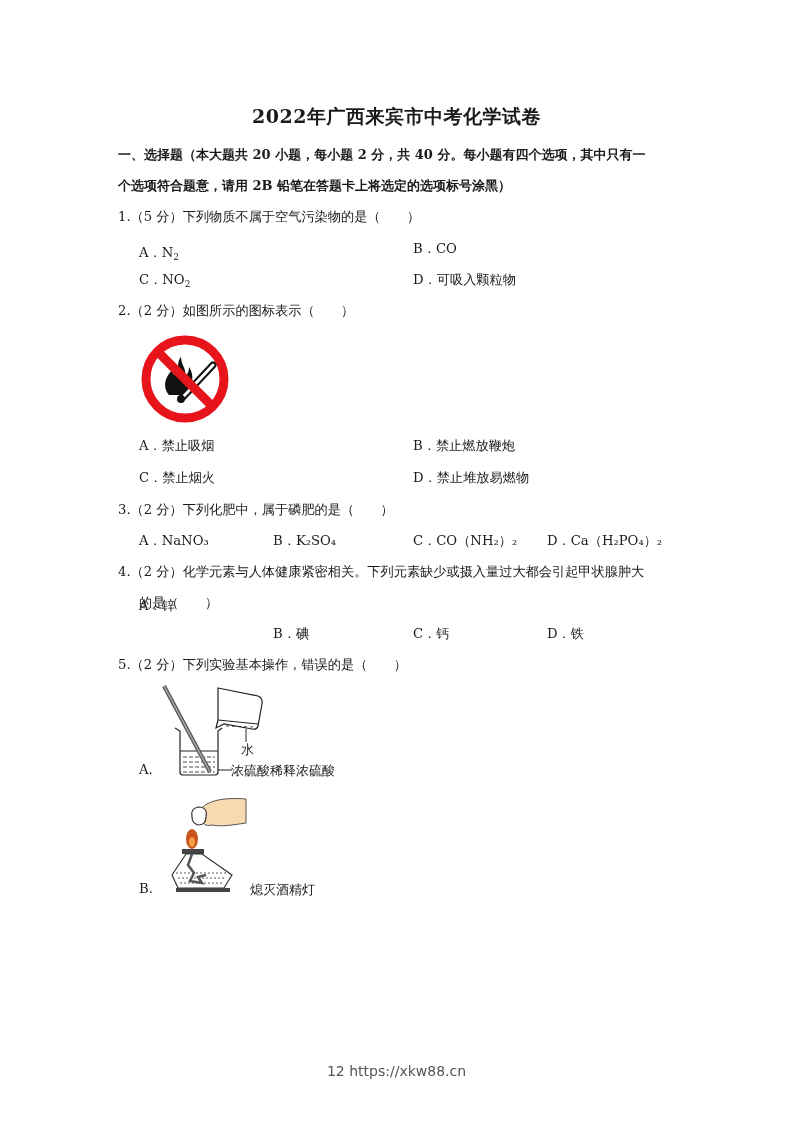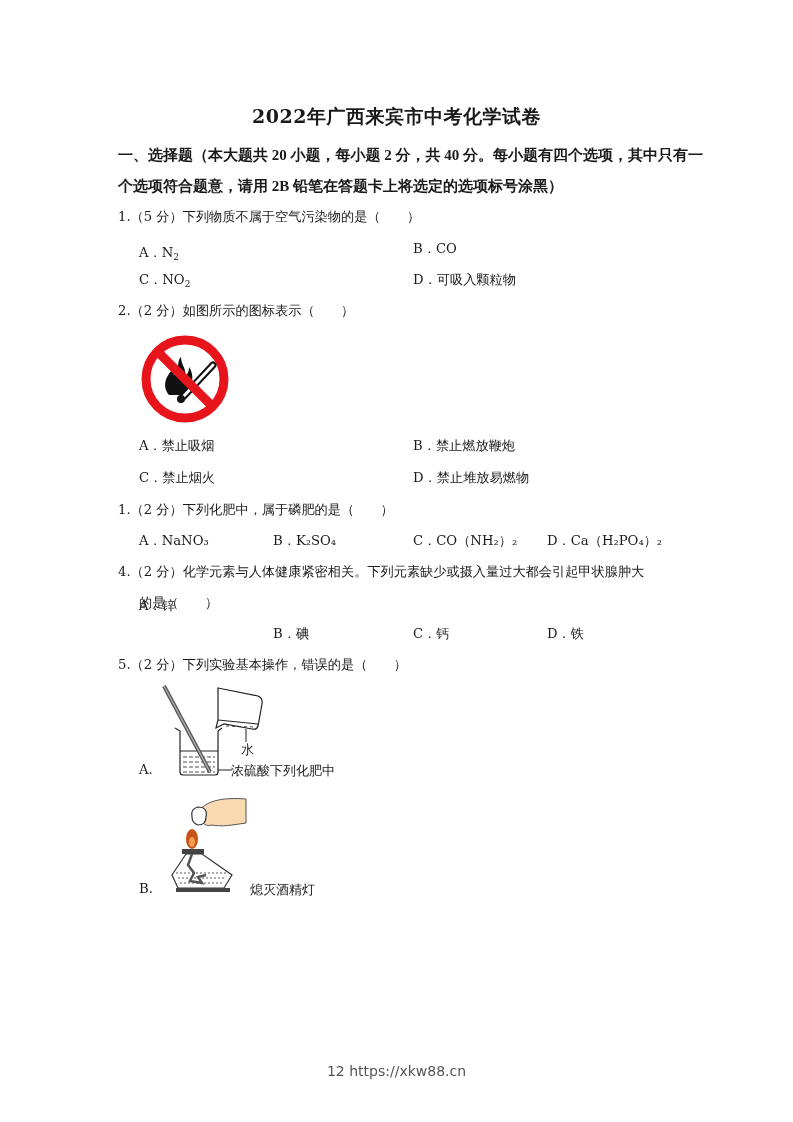--- a/index.html
+++ b/index.html
@@ -1,20 +1,20 @@
 <!DOCTYPE html>
 <html><head>
 <meta charset="utf-8">
 <style>
   html, body { margin:0; padding:0; background:#ffffff; }
   body { width:793px; height:1122px; position:relative; overflow:hidden;
          font-family:"DejaVu Serif","Liberation Serif",serif; color:#1a1a1a; }
   .abs { position:absolute; white-space:nowrap; }
   .title { left:0; width:793px; top:104px; text-align:center; font-size:19px; font-weight:bold; letter-spacing:0.5px; }
-  .sec { left:118px; font-size:15px; font-weight:bold;font-family:Liberation Serif, serif; }
+  .sec { left:118px; font-size:13px; font-weight:bold; }
   .q { left:118px; font-size:13.2px; }
   .opt { font-size:13.2px; }
   sub { font-size:9px; vertical-align:-3px; line-height:0; }
   .footer { left:0; width:793px; top:1063px; text-align:center;
             font-family:"DejaVu Sans","Liberation Sans",sans-serif; font-size:14px; color:#555; }
   .fig { position:absolute; }
   .figlabel { position:absolute; font-family:"DejaVu Sans","Liberation Sans",sans-serif; font-size:13px; white-space:nowrap; }
 </style>
 </head>
 <body>
@@ -42,21 +42,21 @@
     <circle cx="42" cy="66" r="4" fill="#111"></circle>
 
     <line x1="19" y1="19" x2="73" y2="73" stroke="#e8141b" stroke-width="9"></line>
   </svg>
 </div>
 <div class="abs opt" style="left:139px; top:437px;"><span>A．</span><span>禁止吸烟</span></div>
 <div class="abs opt" style="left:413px; top:437px;"><span>B．</span><span>禁止燃放鞭炮</span></div>
 <div class="abs opt" style="left:139px; top:469px;"><span>C．</span><span>禁止烟火</span></div>
 <div class="abs opt" style="left:413px; top:469px;"><span>D．</span><span>禁止堆放易燃物</span></div>
 
-<div class="abs q" style="top:501px;">1.（2 分）下列化肥中，属于磷肥的是（　　）</div>
+<div class="abs q" style="top:501px;">3.（2 分）下列化肥中，属于磷肥的是（　　）</div>
 <div class="abs opt" style="left:139px; top:532px;"><span>A．</span><span>NaNO₃</span></div>
 <div class="abs opt" style="left:273px; top:532px;"><span>B．</span><span>K₂SO₄</span></div>
 <div class="abs opt" style="left:413px; top:532px;"><span>C．</span><span>CO（NH₂）₂</span></div>
 <div class="abs opt" style="left:547px; top:532px;"><span>D．</span><span>Ca（H₂PO₄）₂</span></div>
 
 <div class="abs q" style="top:563px;">4.（2 分）化学元素与人体健康紧密相关。下列元素缺少或摄入量过大都会引起甲状腺肿大</div>
 <div class="abs q" style="left:139px; top:594px;">的是（　　）</div>
 <div class="abs opt" style="left:139px; top:597px;"><span>A．</span><span>锌</span></div>
 <div class="abs opt" style="left:273px; top:625px;"><span>B．</span><span>碘</span></div>
 <div class="abs opt" style="left:413px; top:625px;"><span>C．</span><span>钙</span></div>
@@ -85,21 +85,21 @@
     <g stroke="#222" stroke-width="0.8" stroke-dasharray="3,3">
         <line x1="66" y1="42" x2="94" y2="43"></line>
       </g>
 
     <line x1="86" y1="45" x2="86" y2="58" stroke="#222" stroke-width="1"></line>
     <line x1="58" y1="86" x2="72" y2="86" stroke="#222" stroke-width="1"></line>
   </svg>
 </div>
 <div class="figlabel" style="left:241px; top:741px;">水</div>
 <div class="figlabel" style="left:231px; top:762px;">浓硫酸</div>
-<div class="figlabel" style="left:270px; top:762px;">下列化肥中</div>
+<div class="figlabel" style="left:270px; top:762px;">稀释浓硫酸</div>
 
 <div class="abs opt" style="left:139px; top:881px;">B.</div>
 <div class="fig" style="left:162px; top:793px; width:90px; height:105px;">
   <svg width="90" height="105" viewBox="0 0 90 105">
 
     <path d="M36 20 C42 8 60 4 84 6 L84 30 C70 32 60 34 50 32 C44 34 40 30 38 26 Z" fill="#f8d9b0" stroke="#555" stroke-width="1"></path>
 
     <path d="M30 24 Q28 16 36 14 Q46 14 44 24 Q44 32 36 32 Q30 30 30 24 Z" fill="#fff" stroke="#333" stroke-width="1.2"></path>
 
     <ellipse cx="30" cy="46" rx="6" ry="10" fill="#c9531c"></ellipse>

